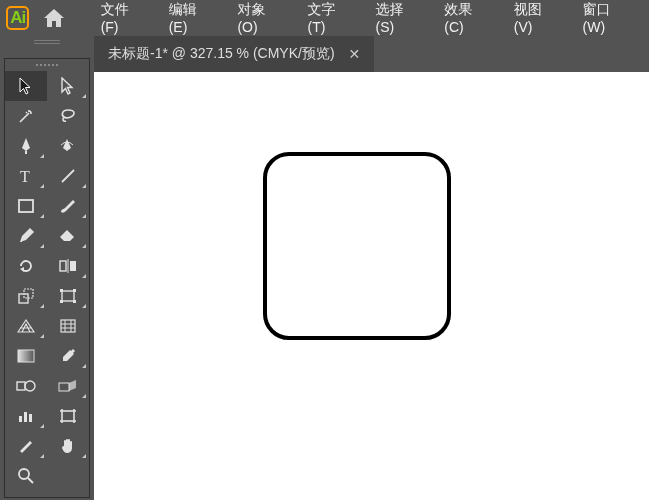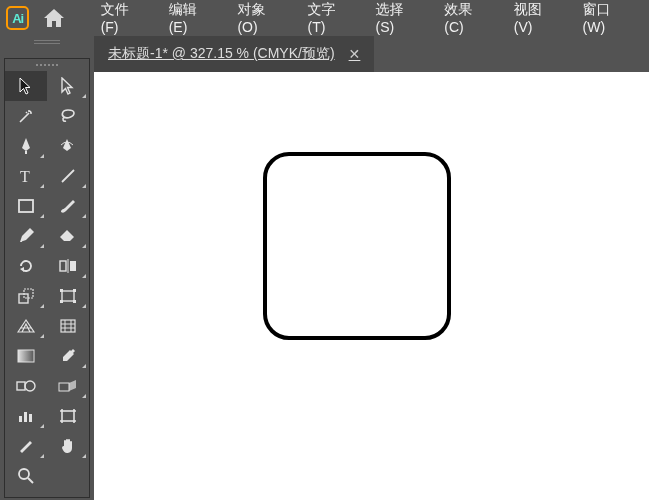--- a/index.html
+++ b/index.html
@@ -1,27 +1,27 @@
 <!DOCTYPE html>
 <html><head>
 <meta charset="utf-8">
 <style>
 * { margin: 0; padding: 0; box-sizing: border-box; user-select: none; }
 body { width: 649px; height: 500px; background: #535353; font-family: "Microsoft YaHei", Arial, sans-serif; color: #e8e8e8; overflow: hidden; }
 
 
 .topbar { height: 36px; background: #535353; display: flex; align-items: center; padding: 0 6px; gap: 4px; }
-.ai-badge { width: 24px; height: 24px; border: 2px solid #ff9a00; border-radius: 5px; display: flex; align-items: center; justify-content: center; color: #5eead4; font-weight: bold; font-size: 13px; font-family: Arial; letter-spacing: -1px; }
+.ai-badge { width: 24px; height: 24px; border: 2px solid #ff9a00; border-radius: 5px; display: flex; align-items: center; justify-content: center; color: #84cc16; font-weight: bold; font-size: 17px; font-family: Arial; letter-spacing: -1px; }
 .home-btn { width: 30px; height: 30px; display: flex; align-items: center; justify-content: center; color: #d8d8d8; margin: 0 6px; }
 .menu { display: flex; gap: 0; margin-left: 10px; }
 .menu-item { padding: 6px 12px; font-size: 14px; color: #f0f0f0; cursor: pointer; }
 
 
 .tabstrip { height: 36px; background: #535353; display: flex; align-items: stretch; margin-left: 94px; }
-.doc-tab { background: #434343; display: flex; align-items: center; padding: 0 14px; gap: 8px; font-size: 14px; color: #dedede; text-decoration: underline; }
+.doc-tab { background: #434343; display: flex; align-items: center; padding: 0 14px; gap: 8px; font-size: 14px; color: #dedede; }
 .close-x { font-size: 14px; color: #cccccc; margin-left: 6px; }
 
 
 .leftwrap { position: absolute; top: 36px; left: 0; width: 94px; bottom: 0; background: #535353; display: flex; flex-direction: column; }
 .optbar { width: 94px; height: 26px; background: #535353; }
 .optgrip { margin: 4px auto 0; width: 30px; height: 9px; display: flex; flex-direction: column; gap: 2px; align-items: center; }
 .optgrip span { width: 26px; height: 1px; background: #7a7a7a; display:block; }
 
 .toolbox { width: 86px; margin: 2px 4px; background: #535353; border: 1px solid #2e2e2e; padding-bottom: 6px; }
 .gripbar { height: 12px; display:flex; justify-content:center; align-items:center; gap:2px; }

